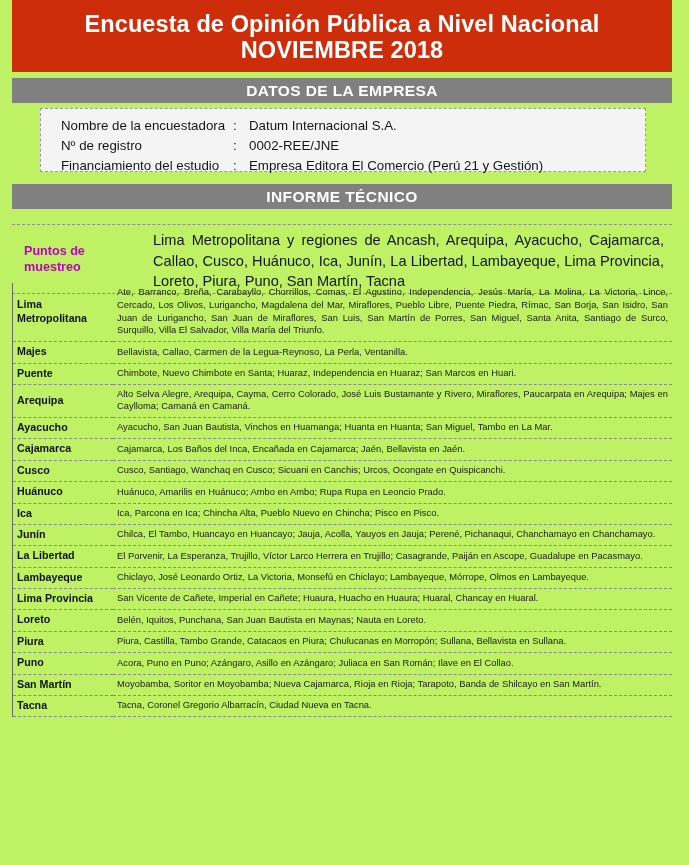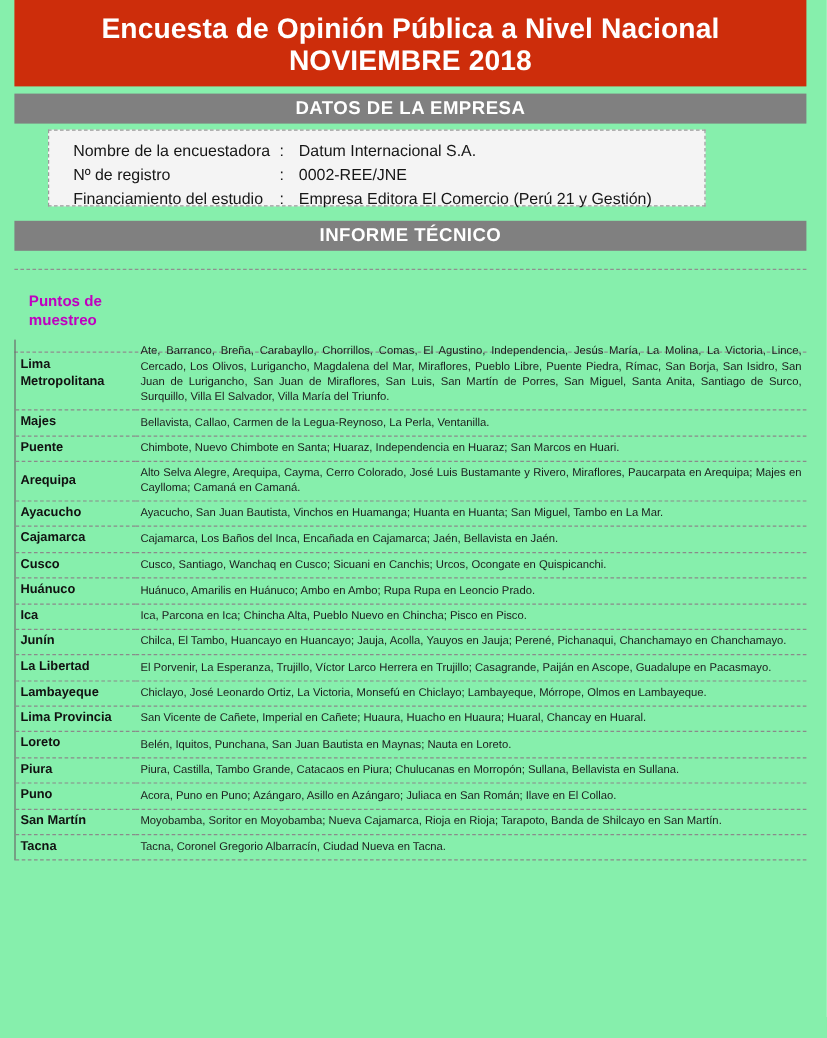--- a/index.html
+++ b/index.html
@@ -11,21 +11,21 @@
     width: 689px;
     height: 865px;
     font-family: "Liberation Sans", sans-serif;
     color: #1a1a1a;
     overflow: hidden;
   }
   .page {
     width: 689px;
     height: 865px;
     position: relative;
-    background: #86efac;
+    background: #bef264;
   }
 
   
   .title-banner {
     position: absolute;
     left: 12px;
     top: 0px;
     width: 660px;
     height: 72px;
     background: #cd2d0b;
@@ -67,21 +67,21 @@
     justify-content: center;
   }
   #bar-empresa { top: 78px; height: 25px; }
   #bar-informe { top: 184px; height: 25px; }
 
   
   .company-box {
     position: absolute;
     left: 40px;
     top: 108px;
-    width: 548px;
+    width: 606px;
     height: 64px;
     border: 1px dashed #9a9a9a;
     background: #f4f4f4;
     padding: 7px 0 0 20px;
   }
   .company-row {
     display: flex;
     font-size: 13.3px;
     line-height: 1.52;
     color: #161616;
@@ -212,20 +212,21 @@
     </div>
   </div>
 
   <div class="section-bar" id="bar-informe">INFORME TÉCNICO</div>
 
   <div class="sampling-row">
     <div class="side-label">
       <div>Puntos de</div>
       <div>muestreo</div>
     </div>
+    <div class="sampling-text">Lima Metropolitana y regiones de Ancash, Arequipa, Ayacucho, Cajamarca, Callao, Cusco, Huánuco, Ica, Junín, La Libertad, Lambayeque, Lima Provincia, Loreto, Piura, Puno, San Martín, Tacna</div>
   </div>
 
   <div class="lugares-block">
     <div class="lugares-table-col">
       <table class="lugares">
         <tbody id="places-body">
             <tr class="lima tall">
               <td class="region">Lima Metropolitana</td>
               <td class="districts">Ate, Barranco, Breña, Carabayllo, Chorrillos, Comas, El Agustino, Independencia, Jesús María, La Molina, La Victoria, Lince, Cercado, Los Olivos, Lurigancho, Magdalena del Mar, Miraflores, Pueblo Libre, Puente Piedra, Rímac, San Borja, San Isidro, San Juan de Lurigancho, San Juan de Miraflores, San Luis, San Martín de Porres, San Miguel, Santa Anita, Santiago de Surco, Surquillo, Villa El Salvador, Villa María del Triunfo.</td>
             </tr>

